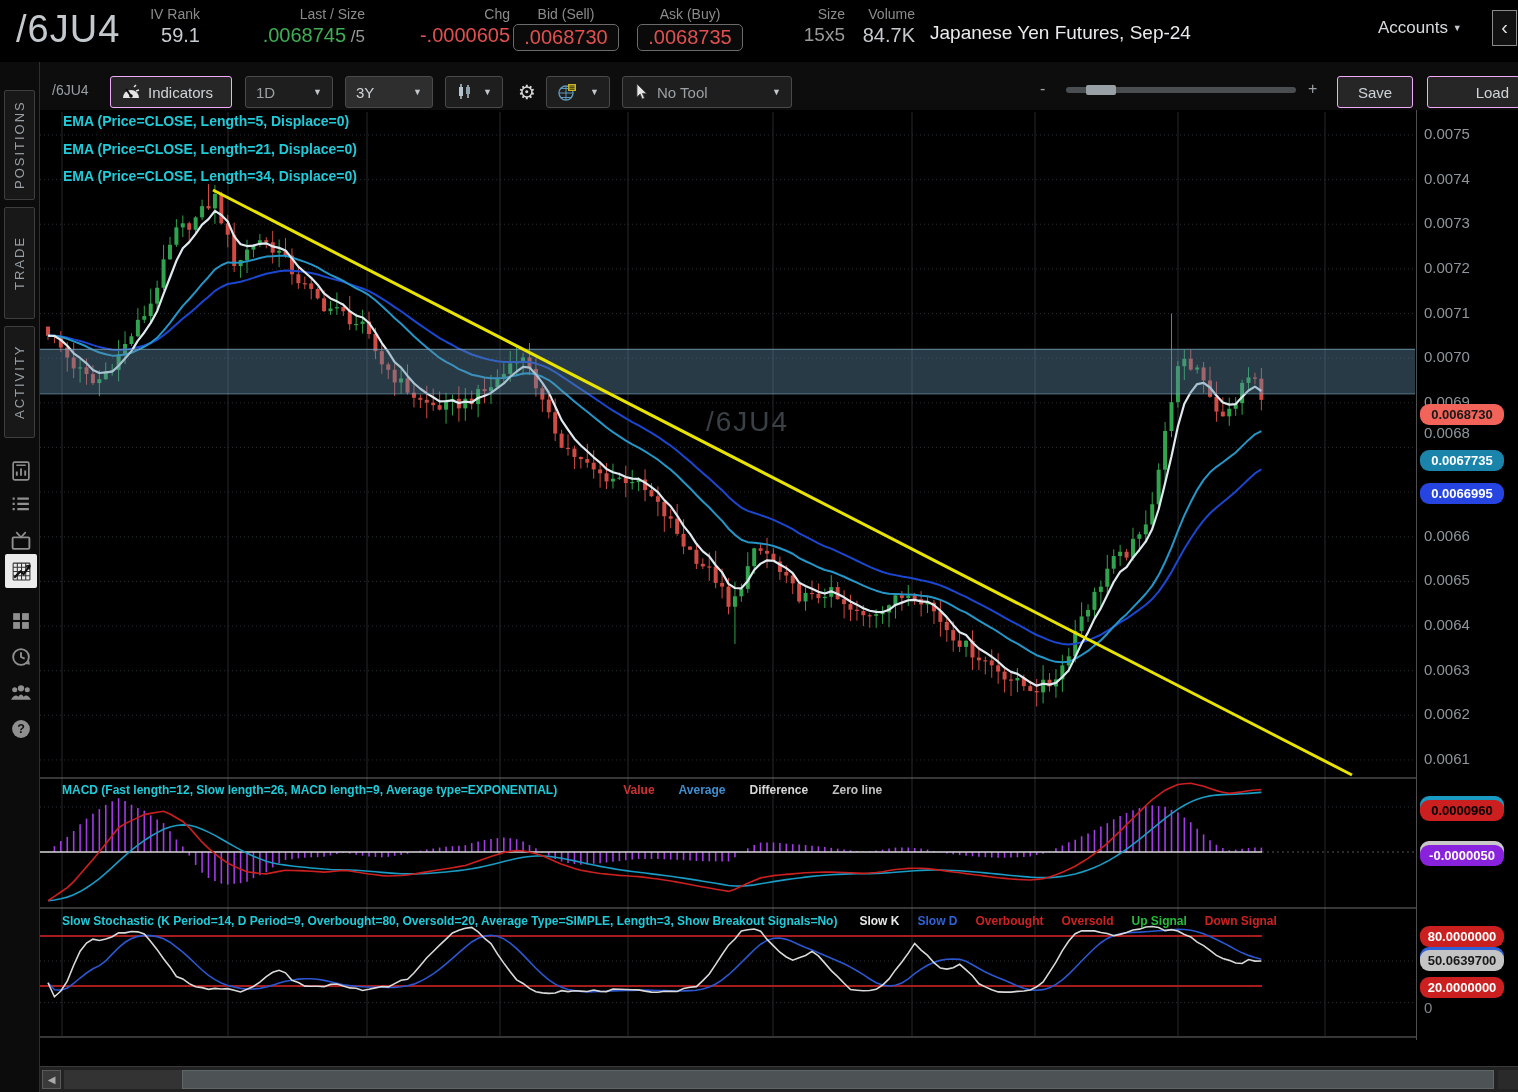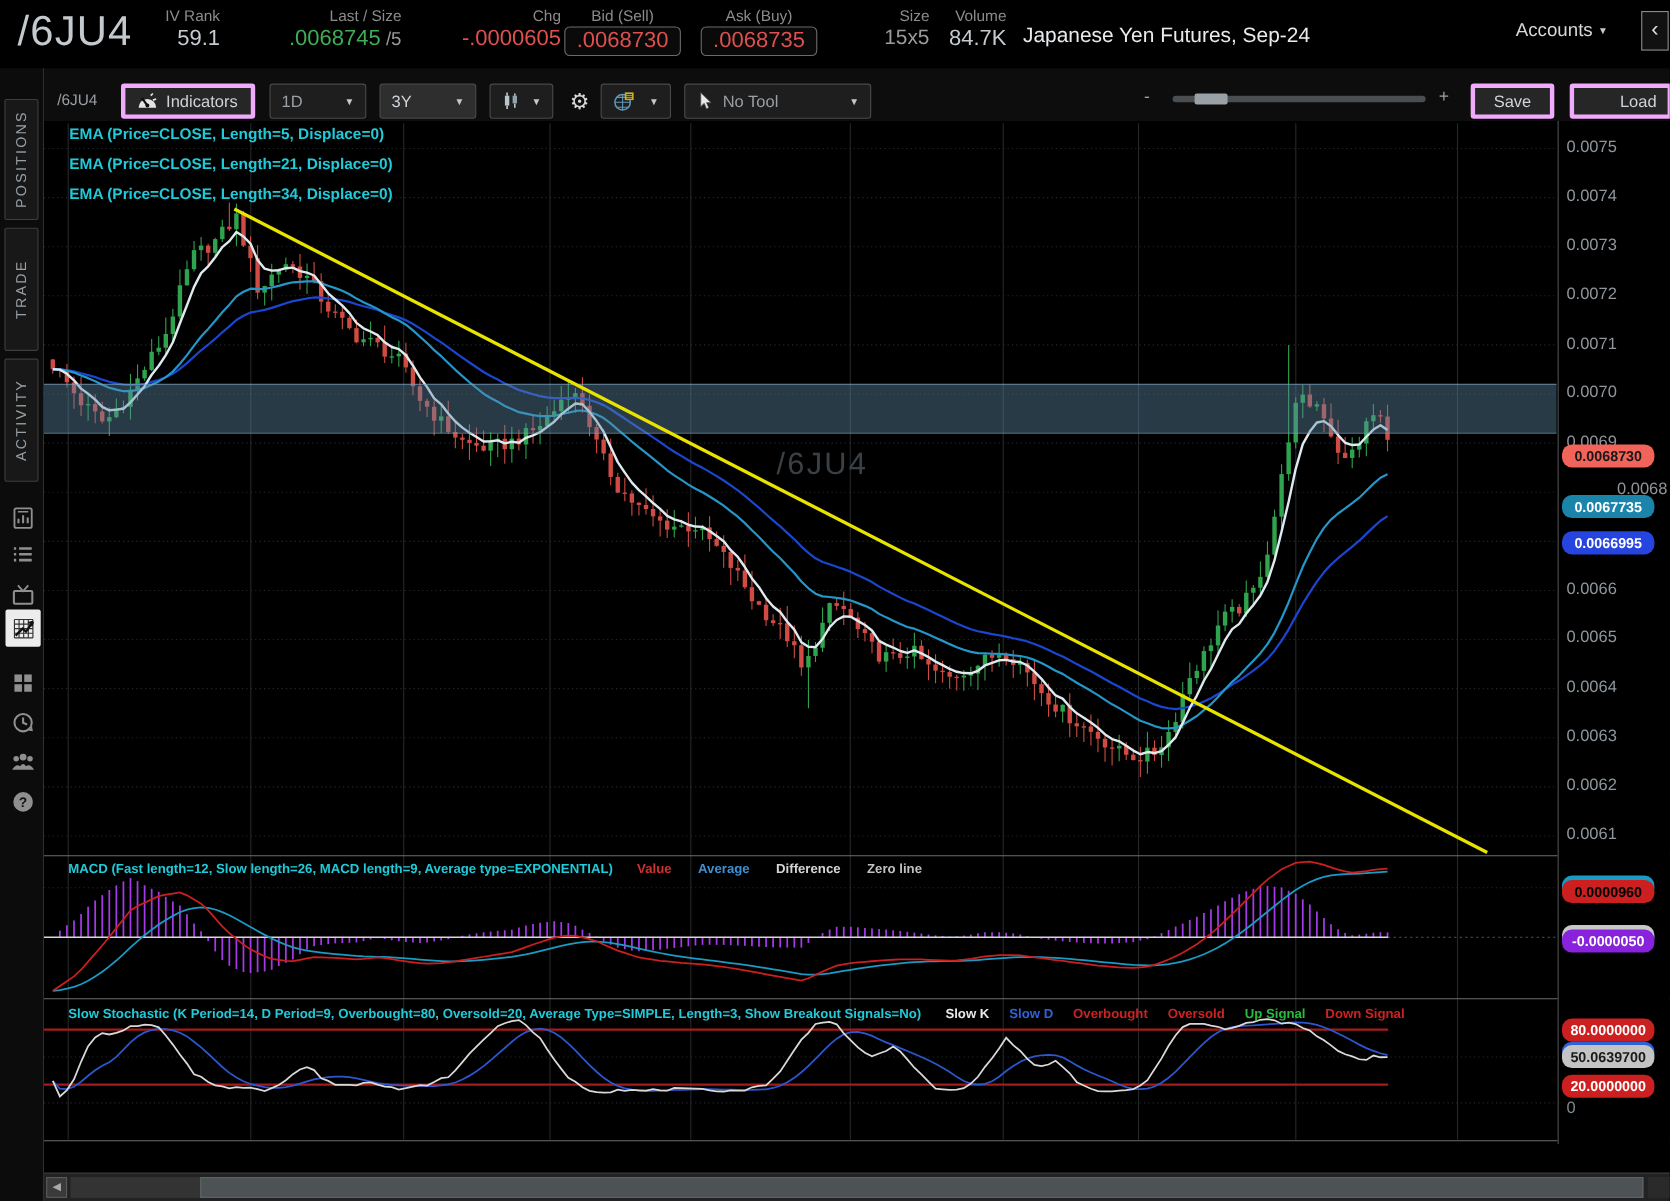--- a/index.html
+++ b/index.html
@@ -28,21 +28,21 @@
     border-right:1px solid #2e2e2e; }
   .side-tab { position:absolute; left:4px; width:31px; background:#181818; border:1px solid #3e3e3e; border-radius:2px;
     color:#99a0a5; font-size:13px; letter-spacing:2px; writing-mode:vertical-rl; transform:rotate(180deg);
     display:flex; align-items:center; justify-content:center; cursor:pointer; }
   .side-icon { position:absolute; left:8px; width:26px; height:26px; display:flex; align-items:center; justify-content:center; cursor:pointer; }
   .side-icon.active { background:#ececec; border-radius:2px; width:32px; height:34px; left:5px; }
 
   
   #toolbar { position:absolute; left:40px; top:62px; width:1478px; height:48px; background:#0d0d0d; z-index:25; }
   .tb-sym { position:absolute; left:12px; top:20px; font-size:14px; color:#9aa0a6; }
-  .tb-btn { position:absolute; top:14px; height:32px; background:#262626; border:4px solid #f0abfc; border-radius:3px;
+  .tb-btn { position:absolute; top:14px; height:32px; background:#262626; border:1px solid #f0abfc; border-radius:3px;
     color:#cfd4d8; font-size:15px; display:flex; align-items:center; gap:7px; padding:0 10px; cursor:pointer; }
   .tb-dd { background:#1e1e1e; border:1px solid #4a4a4a; justify-content:space-between; color:#9aa0a4; }
   .tb-plain { background:none; border:none; }
   .slider-minus,.slider-plus { position:absolute; top:18px; color:#9aa0a4; font-size:16px; cursor:pointer; }
   .slider-track { position:absolute; left:1026px; top:25px; width:230px; height:6px; background:#4a4e51; border-radius:3px; cursor:pointer; }
   .slider-thumb { position:absolute; left:20px; top:-2px; width:30px; height:10px; background:#9aa1a6; border-radius:2px; }
 
   
   #chart-svg { position:absolute; left:0; top:0; z-index:5; }
   .watermark { position:absolute; left:706px; top:406px; font-size:28px; color:#3a4146; letter-spacing:2px; z-index:6; }
@@ -695,21 +695,21 @@
       <polyline points="48,982.7119956527844 54.42,996.7914314366221 60.84,990.9964857110751 67.25999999999999,981.1637978164899 73.68,965.2551433248283 80.1,951.1271419949968 86.52,943.075985521772 92.94,939.1798472425238 99.36,940.4346999233632 105.78,938.9945786555625 112.2,936.755668661291 118.62,932.829953444419 125.03999999999999,932.8614354524816 131.45999999999998,931.543341604289 137.88,931.8558496560747 144.3,933.9673947062478 150.72,941.4077105056313 157.14,949.6345991218961 163.56,958.6569276510656 169.98000000000002,966.9216495172561 176.4,976.5631239098834 182.82,978.8799327827676 189.24,983.6079641796974 195.66,986.6676924431923 202.07999999999998,987.6283278043841 208.5,989.3801270021136 214.92,988.3388003492859 221.34,988.9490907619759 227.76,988.6719279512049 234.18,990.1931163108776 240.6,991.9195249580168 247.02,989.2465885802382 253.44,986.4235039493485 259.86,982.0792385014877 266.28,976.5285634720643 272.7,972.2320307318773 279.12,970.2523132187289 285.53999999999996,972.803020380774 291.96000000000004,980.2492308358493 298.38,982.5970138515423 304.8,986.1430483909206 311.21999999999997,986.2759597008248 317.64,986.2160029182389 324.06,986.6464523653779 330.48,984.3856011843543 336.9,984.0103645480158 343.32,986.0909195440653 349.74,987.9080757557095 356.15999999999997,988.2907410394967 362.58,990.4999838900421 369,989.2959051713077 375.42,987.8963647300973 381.84,986.4692684304387 388.26,986.8825183687836 394.68,983.5932787557011 401.1,980.1837599256032 407.52,979.3254724211856 413.94,972.991645690059 420.36,965.5228600498764 426.78,957.7909857924192 433.2,951.5150878841503 439.62,945.1597886487897 446.04,939.106976515791 452.46,932.9139921061175 458.88,930.1944145992193 465.3,928.2318740030486 471.71999999999997,927.4132274337918 478.14,931.9392495333464 484.56,938.4886182930309 490.98,943.6177102456609 497.4,953.9145786877352 503.82,963.1096576260142 510.24,971.7131421440112 516.66,979.8446484667871 523.0799999999999,983.4478195013083 529.5,988.4371393087341 535.9200000000001,991.6705900502551 542.3399999999999,992.8917844305372 548.76,993.3767943828125 555.1800000000001,992.9852202982687 561.6,990.6766836534106 568.02,991.6078596030833 574.4399999999999,990.8148366902544 580.86,991.1478383334561 587.28,991.476575327625 593.7,990.0571691426971 600.12,991.3315750932054 606.54,991.570929916431 612.96,989.0063209270362 619.38,989.2850555225891 625.8,989.4646226064917 632.22,989.7105413546647 638.64,989.8571386051666 645.06,991.1510298976583 651.48,992.1581712938157 657.9,992.272044896177 664.3199999999999,991.2939614785836 670.74,991.3769092016838 677.16,991.5091747904431 683.58,988.4471033415161 690,987.2538924525484 696.42,986.6434085199481 702.84,980.6623766785532 709.26,974.0285776297587 715.68,964.4044493704669 722.1,954.5155291535266 728.52,945.1476493311288 734.9399999999999,939.0142901341715 741.36,930.9118236691976 747.78,929.7366584569397 754.2,929.0093069314781 760.62,931.2078893199125 767.04,939.3983084435067 773.46,945.8381248329658 779.88,952.2268239946386 786.3,956.9859620095431 792.72,960.2403536193804 799.14,957.7629779113773 805.56,955.5156388920411 811.98,951.4138248959132 818.4,955.8571137484555 824.8199999999999,963.1245937553076 831.24,970.6427527890553 837.66,976.6230500467453 844.08,983.3027028297796 850.5,989.5943026114497 856.92,990.2462755748561 863.34,990.7951192365759 869.76,990.5084227715857 876.18,989.3007650840085 882.6,985.0226813617945 889.02,978.8762890902199 895.4399999999999,969.8712521328965 901.86,962.0070715739723 908.28,953.0989641238522 914.7,943.4297987026522 921.12,950.1358186544883 927.54,955.4240566554474 933.96,962.6884837842531 940.38,968.10185324134 946.8,969.1408498857159 953.22,967.7469192366758 959.64,964.3235241451268 966.06,969.8708399300775 972.48,975.7281122134259 978.9,983.7912077202358 985.3199999999999,986.887139052667 991.74,989.7861016590157 998.16,991.9133264625156 1004.58,992.0868316839026 1011,992.0948571620411 1017.42,991.3812988576631 1023.84,990.9231937464444 1030.26,990.050279238519 1036.6799999999998,986.834756476301 1043.1,981.9596458414213 1049.52,972.0909028083498 1055.94,962.1529884944007 1062.3600000000001,950.6689051334182 1068.78,941.0993480961309 1075.2,933.7196881619519 1081.62,930.8350106030142 1088.04,930.750853238539 1094.46,930.8700698017832 1100.8799999999999,932.4761248192096 1107.3,933.416685975911 1113.72,935.7568139737843 1120.14,934.3508635930746 1126.56,932.6063787477981 1132.98,929.9192501257885 1139.4,929.1646159055169 1145.82,927.0532444594656 1152.24,926.5362640772007 1158.66,927.5093870072542 1165.08,930.6082738728845 1171.5,929.6568834896966 1177.92,930.9427370089696 1184.34,934.5532630548191 1190.76,936.8788972447926 1197.18,942.1729692518459 1203.6,945.669820106208 1210.02,950.3310519174302 1216.44,955.3814423534438 1222.86,958.4080602398476 1229.28,960.3798234300423 1235.7,962.9572870104314 1242.12,963.5438807793513 1248.54,959.5823668409528 1254.96,961.1346091481977 1261.3799999999999,961.0702165829703" fill="none" stroke="#d9d9d9" stroke-width="1.6"></polyline>
     </svg>
   <div class="watermark">/6JU4</div>
   <div class="ema-label" style="top:113px">EMA (Price=CLOSE, Length=5, Displace=0)</div>
   <div class="ema-label" style="top:141px">EMA (Price=CLOSE, Length=21, Displace=0)</div>
   <div class="ema-label" style="top:168px">EMA (Price=CLOSE, Length=34, Displace=0)</div>
 
   <div class="panel-label-row" style="top:783px; width:1350px">
     <span class="plabel">MACD (Fast length=12, Slow length=26, MACD length=9, Average type=EXPONENTIAL)</span>
     <span id="macd-legend" style="display:flex; gap:24px">
-        <span class="legend-item" style="color: rgb(204, 51, 51);">Value</span>
+        <span class="legend-item" style="color: rgb(204, 51, 51); margin-left: 44px;">Value</span>
         <span class="legend-item" style="color: rgb(63, 143, 210);">Average</span>
         <span class="legend-item" style="color: rgb(214, 214, 214);">Difference</span>
         <span class="legend-item" style="color: rgb(192, 192, 192);">Zero line</span>
       </span>
   </div>
   <div class="panel-label-row" style="top:914px; width:1408px">
     <span class="plabel">Slow Stochastic (K Period=14, D Period=9, Overbought=80, Oversold=20, Average Type=SIMPLE, Length=3, Show Breakout Signals=No)</span>
     <span id="stoch-legend" style="display:flex; gap:18px">
         <span class="legend-item" style="color: rgb(232, 232, 232);">Slow K</span>
         <span class="legend-item" style="color: rgb(47, 98, 216);">Slow D</span>
@@ -722,21 +722,21 @@
 
   <div id="axis">
     <div id="yticks">
         <div class="ytick" style="top: 15px;">0.0075</div>
         <div class="ytick" style="top: 59.64px;">0.0074</div>
         <div class="ytick" style="top: 104.28px;">0.0073</div>
         <div class="ytick" style="top: 148.92px;">0.0072</div>
         <div class="ytick" style="top: 193.56px;">0.0071</div>
         <div class="ytick" style="top: 238.2px;">0.0070</div>
         <div class="ytick" style="top: 282.84px;">0.0069</div>
-        <div class="ytick" style="top: 326px; margin-left: 46px;">0.0068</div>
+        <div class="ytick" style="top: 314px;">0.0068</div>
         <div class="ytick" style="top: 372.12px;">0.0067</div>
         <div class="ytick" style="top: 416.76px;">0.0066</div>
         <div class="ytick" style="top: 461.4px;">0.0065</div>
         <div class="ytick" style="top: 506.04px;">0.0064</div>
         <div class="ytick" style="top: 550.68px;">0.0063</div>
         <div class="ytick" style="top: 595.32px;">0.0062</div>
         <div class="ytick" style="top: 639.96px;">0.0061</div>
       </div>
 
     <div class="pill" style="top:294px; background:#f2635a; color:#181818">0.0068730</div>

